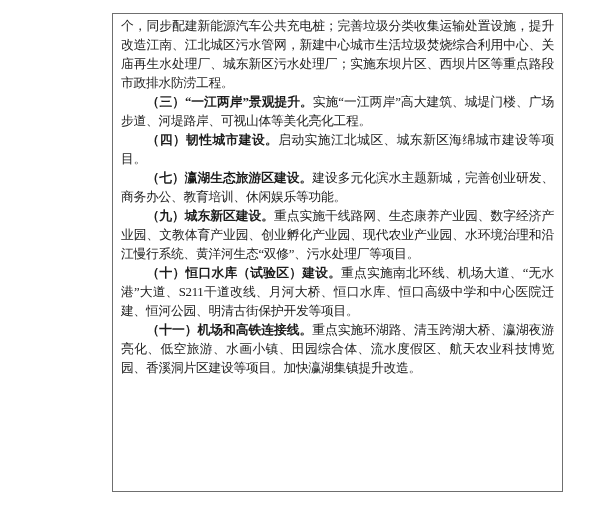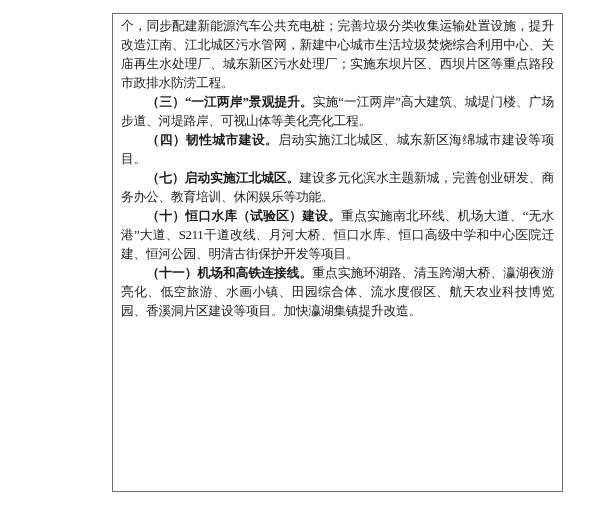--- a/index.html
+++ b/index.html
@@ -46,17 +46,18 @@
     font-family: Liberation Serif, serif;
   }
 </style>
 </head>
 <body style="background: rgb(255, 255, 255);">
 
 <div class="doc-box" style="border-color: rgb(111, 111, 111); color: rgb(28, 28, 28);">
   <p class="para first"><span class="head"></span><span>个，同步配建新能源汽车公共充电桩；完善垃圾分类收集运输处置设施，提升改造江南、江北城区污水管网，新建中心城市生活垃圾焚烧综合利用中心、关庙再生水处理厂、城东新区污水处理厂；实施东坝片区、西坝片区等重点路段市政排水防涝工程。</span></p>
   <p class="para"><span class="head">（三）“一江两岸”景观提升。</span><span>实施“一江两岸”高大建筑、城堤门楼、广场步道、河堤路岸、可视山体等美化亮化工程。</span></p>
   <p class="para"><span class="head">（四）韧性城市建设。</span><span>启动实施江北城区、城东新区海绵城市建设等项目。</span></p>
-  <p class="para"><span class="head">（七）启动实施江北城区。</span><span>建设多元化滨水主题新城，完善创业研发、商务办公、教育培训、休闲娱乐等功能。</span></p>
+  <p class="para"><span class="head">（七）瀛湖生态旅游区建设。</span><span>建设多元化滨水主题新城，完善创业研发、商务办公、教育培训、休闲娱乐等功能。</span></p>
+  <p class="para"><span class="head">（九）城东新区建设。</span><span>重点实施干线路网、生态康养产业园、数字经济产业园、文教体育产业园、创业孵化产业园、现代农业产业园、水环境治理和沿江慢行系统、黄洋河生态“双修”、污水处理厂等项目。</span></p>
   <p class="para"><span class="head">（十）恒口水库（试验区）建设。</span><span>重点实施南北环线、机场大道、“无水港”大道、S211干道改线、月河大桥、恒口水库、恒口高级中学和中心医院迁建、恒河公园、明清古街保护开发等项目。</span></p>
   <p class="para"><span class="head">（十一）机场和高铁连接线。</span><span>重点实施环湖路、清玉跨湖大桥、瀛湖夜游亮化、低空旅游、水画小镇、田园综合体、流水度假区、航天农业科技博览园、香溪洞片区建设等项目。加快瀛湖集镇提升改造。</span></p>
   <p class="para"><span class="head"></span><span></span></p>
 </div>
 
 </body></html>

